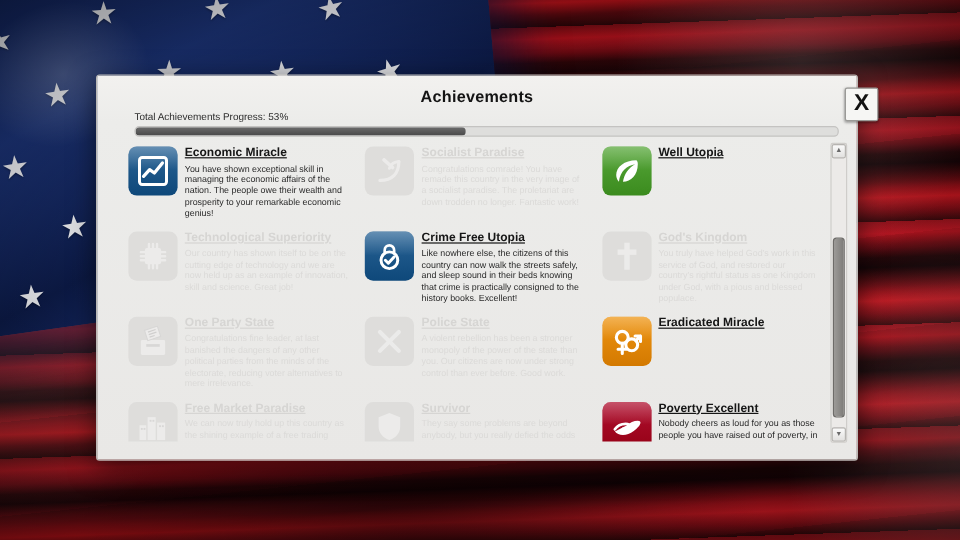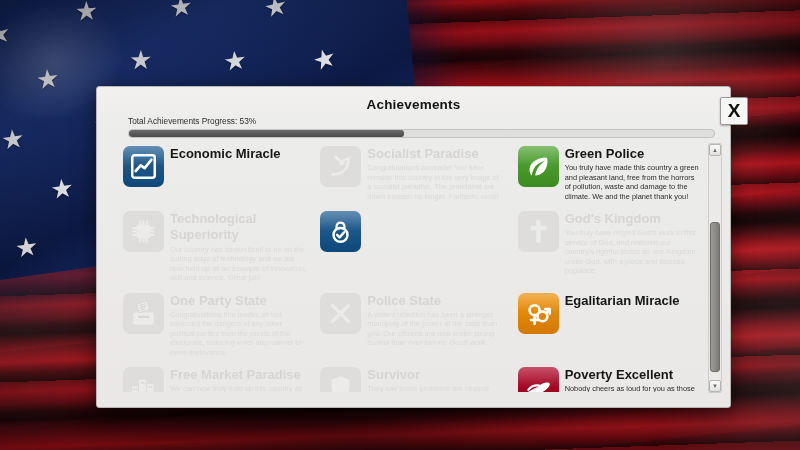--- a/index.html
+++ b/index.html
@@ -50,26 +50,25 @@
   }
   .star{position:absolute;color:#fff;font-size:26px;line-height:1;opacity:.92;
         text-shadow:0 1px 2px rgba(0,0,0,.4);}
   .vignette{
     position:absolute;inset:0;
     background:radial-gradient(ellipse 90% 80% at 50% 50%,transparent 40%,rgba(0,0,0,.55) 100%);
   }
 
   
   #dialog{
-    position:absolute;left:96px;top:62px;width:633px;height:320px;
+    position:absolute;left:80px;top:62px;width:633px;height:320px;
     background:linear-gradient(180deg,#f2f1ef 0%,#ececea 12%,#e9e8e6 100%);
     border:1px solid #b9b7b4;
     border-radius:3px;
     box-shadow:0 6px 22px rgba(0,0,0,.55);
-    margin-top:24px;
   }
   #title{
     text-align:center;font-size:13.5px;font-weight:bold;color:#141414;
     padding-top:10px;letter-spacing:.2px;
   }
   #closeBtn{
     position:absolute;right:-18px;top:10px;width:26px;height:26px;
     background:#f6f6f4;border:1px solid #9a9a97;border-radius:2px;
     display:flex;align-items:center;justify-content:center;
     font-size:19px;font-weight:bold;color:#111;cursor:pointer;
@@ -102,21 +101,21 @@
     display:flex;align-items:center;justify-content:center;
     position:relative;overflow:hidden;
   }
   .icon:after{
     content:"";position:absolute;left:0;top:0;right:0;height:48%;
     background:linear-gradient(180deg,rgba(255,255,255,.28),rgba(255,255,255,0));
     pointer-events:none;
   }
   .icon svg{display:block;}
   .ctext{flex:1;min-width:0;}
-  .ctitle{font-size:13px;font-weight:bold;color:#161616;margin:0 0 1px 0;line-height:1.25;}
+  .ctitle{font-size:10px;font-weight:bold;color:#161616;margin:0 0 1px 0;line-height:1.25;text-decoration:underline;}
   .cdesc{font-size:7.4px;color:#2b2b2b;line-height:1.28;margin:0;}
   .locked .icon{background:#dedddb !important;}
   .locked .icon svg{opacity:.42;}
   .locked .icon:after{display:none;}
   .locked .ctitle{color:#d6d5d3;}
   .locked .cdesc{color:#dbdad8;}
 
   
   #scrollbar{
     position:absolute;right:8px;top:56px;width:12px;height:248px;
@@ -183,20 +182,21 @@
     <div id="grid">
         <div class="card">
           <div class="icon" style="background: linear-gradient(rgb(42, 100, 150), rgb(14, 72, 122));">
             <svg width="27" height="27" viewBox="0 0 24 24">
               <rect x="2" y="2" width="20" height="20" rx="2" fill="none" stroke="#ffffff" stroke-width="2.2"></rect>
               <polyline points="5,16 9.5,11 13,13.5 19,6" fill="none" stroke="#ffffff" stroke-width="2.4" stroke-linejoin="round" stroke-linecap="round"></polyline>
             </svg>
           </div>
           <div class="ctext">
             <p class="ctitle">Economic Miracle</p>
+            <p class="cdesc">You have shown exceptional skill in managing the economic affairs of the nation. The people owe their wealth and prosperity to your remarkable economic genius!</p>
           </div>
         </div>
         <div class="card locked">
           <div class="icon" style="background: rgb(222, 221, 219);">
             <svg width="27" height="27" viewBox="0 0 24 24">
               <path d="M5 19C14 19 19 14 19 5" fill="none" stroke="#ffffff" stroke-width="2.4" stroke-linecap="round"></path>
               <path d="M19 5a8 8 0 0 0-7 5" fill="none" stroke="#ffffff" stroke-width="2.2" stroke-linecap="round"></path>
               <rect x="6" y="5" width="11" height="2.6" rx="1" transform="rotate(42 11 6)" fill="#ffffff"></rect>
             </svg>
           </div>
@@ -205,22 +205,21 @@
             <p class="cdesc">Congratulations comrade! You have remade this country in the very image of a socialist paradise. The proletariat are down trodden no longer. Fantastic work!</p>
           </div>
         </div>
         <div class="card">
           <div class="icon" style="background: linear-gradient(rgb(87, 167, 58), rgb(59, 139, 30));">
             <svg width="27" height="27" viewBox="0 0 24 24">
               <path d="M19 4C10 4 4 9 4 15c0 2 1 4 2 5 1-8 6-12 12-13-5 3-8 7-9 13 6 0 11-5 11-13 0-1 0-2-1-3z" fill="#ffffff"></path>
             </svg>
           </div>
           <div class="ctext">
-            <p class="ctitle">Green Police</p>
-            <p class="cdesc">You truly have made this country a green and pleasant land, free from the horrors of pollution, waste and damage to the climate. We and the planet thank you!</p>
+            <p class="ctitle">Well Utopia</p>
           </div>
         </div>
         <div class="card locked">
           <div class="icon" style="background: rgb(222, 221, 219);">
             <svg width="27" height="27" viewBox="0 0 24 24">
               <rect x="6" y="6" width="12" height="12" rx="1.5" fill="#ffffff"></rect>
               <g stroke="#ffffff" stroke-width="1.8" stroke-linecap="round">
                 <path d="M9 3v3M12 3v3M15 3v3M9 18v3M12 18v3M15 18v3M3 9h3M3 12h3M3 15h3M18 9h3M18 12h3M18 15h3"></path>
               </g>
             </svg>
@@ -230,20 +229,24 @@
             <p class="cdesc">Our country has shown itself to be on the cutting edge of technology and we are now held up as an example of innovation, skill and science. Great job!</p>
           </div>
         </div>
         <div class="card">
           <div class="icon" style="background: linear-gradient(rgb(42, 100, 150), rgb(14, 72, 122));">
             <svg width="27" height="27" viewBox="0 0 24 24">
               <path d="M8.5 10V7.5a3.5 3.5 0 0 1 7 0V10" fill="none" stroke="#ffffff" stroke-width="2"></path>
               <circle cx="12" cy="15" r="6.2" fill="none" stroke="#ffffff" stroke-width="2.2"></circle>
               <polyline points="9,15 11.2,17.2 15.3,12.7" fill="none" stroke="#ffffff" stroke-width="2.2" stroke-linecap="round" stroke-linejoin="round"></polyline>
             </svg>
+          </div>
+          <div class="ctext">
+            <p class="ctitle">Crime Free Utopia</p>
+            <p class="cdesc">Like nowhere else, the citizens of this country can now walk the streets safely, and sleep sound in their beds knowing that crime is practically consigned to the history books. Excellent!</p>
           </div>
         </div>
         <div class="card locked">
           <div class="icon" style="background: rgb(222, 221, 219);">
             <svg width="27" height="27" viewBox="0 0 24 24">
               <rect x="10" y="2" width="4" height="20" fill="#ffffff"></rect>
               <rect x="5" y="7" width="14" height="4" fill="#ffffff"></rect>
             </svg>
           </div>
           <div class="ctext">
@@ -284,21 +287,21 @@
         <div class="card">
           <div class="icon" style="background: linear-gradient(rgb(239, 149, 18), rgb(211, 121, 0));">
             <svg width="27" height="27" viewBox="0 0 24 24">
               <circle cx="8.5" cy="9" r="4.4" fill="none" stroke="#ffffff" stroke-width="2.3"></circle>
               <path d="M8.5 13.4V21M5.4 17.8h6.2" stroke="#ffffff" stroke-width="2.3" stroke-linecap="round"></path>
               <circle cx="15.5" cy="14.5" r="4.4" fill="none" stroke="#ffffff" stroke-width="2.3"></circle>
               <path d="M18.6 11.4L22 8M22 8h-4M22 8v4" stroke="#ffffff" stroke-width="2.3" stroke-linecap="round" stroke-linejoin="round"></path>
             </svg>
           </div>
           <div class="ctext">
-            <p class="ctitle">Egalitarian Miracle</p>
+            <p class="ctitle">Eradicated Miracle</p>
           </div>
         </div>
         <div class="card locked">
           <div class="icon" style="background: rgb(222, 221, 219);">
             <svg width="27" height="27" viewBox="0 0 24 24">
               <rect x="2" y="11" width="5" height="11" fill="#ffffff"></rect>
               <rect x="8" y="5" width="6" height="17" fill="#ffffff"></rect>
               <rect x="15" y="9" width="6" height="13" fill="#ffffff"></rect>
               <g fill="#d0d0d0">
                 <rect x="3" y="13" width="1.4" height="1.4"></rect>

